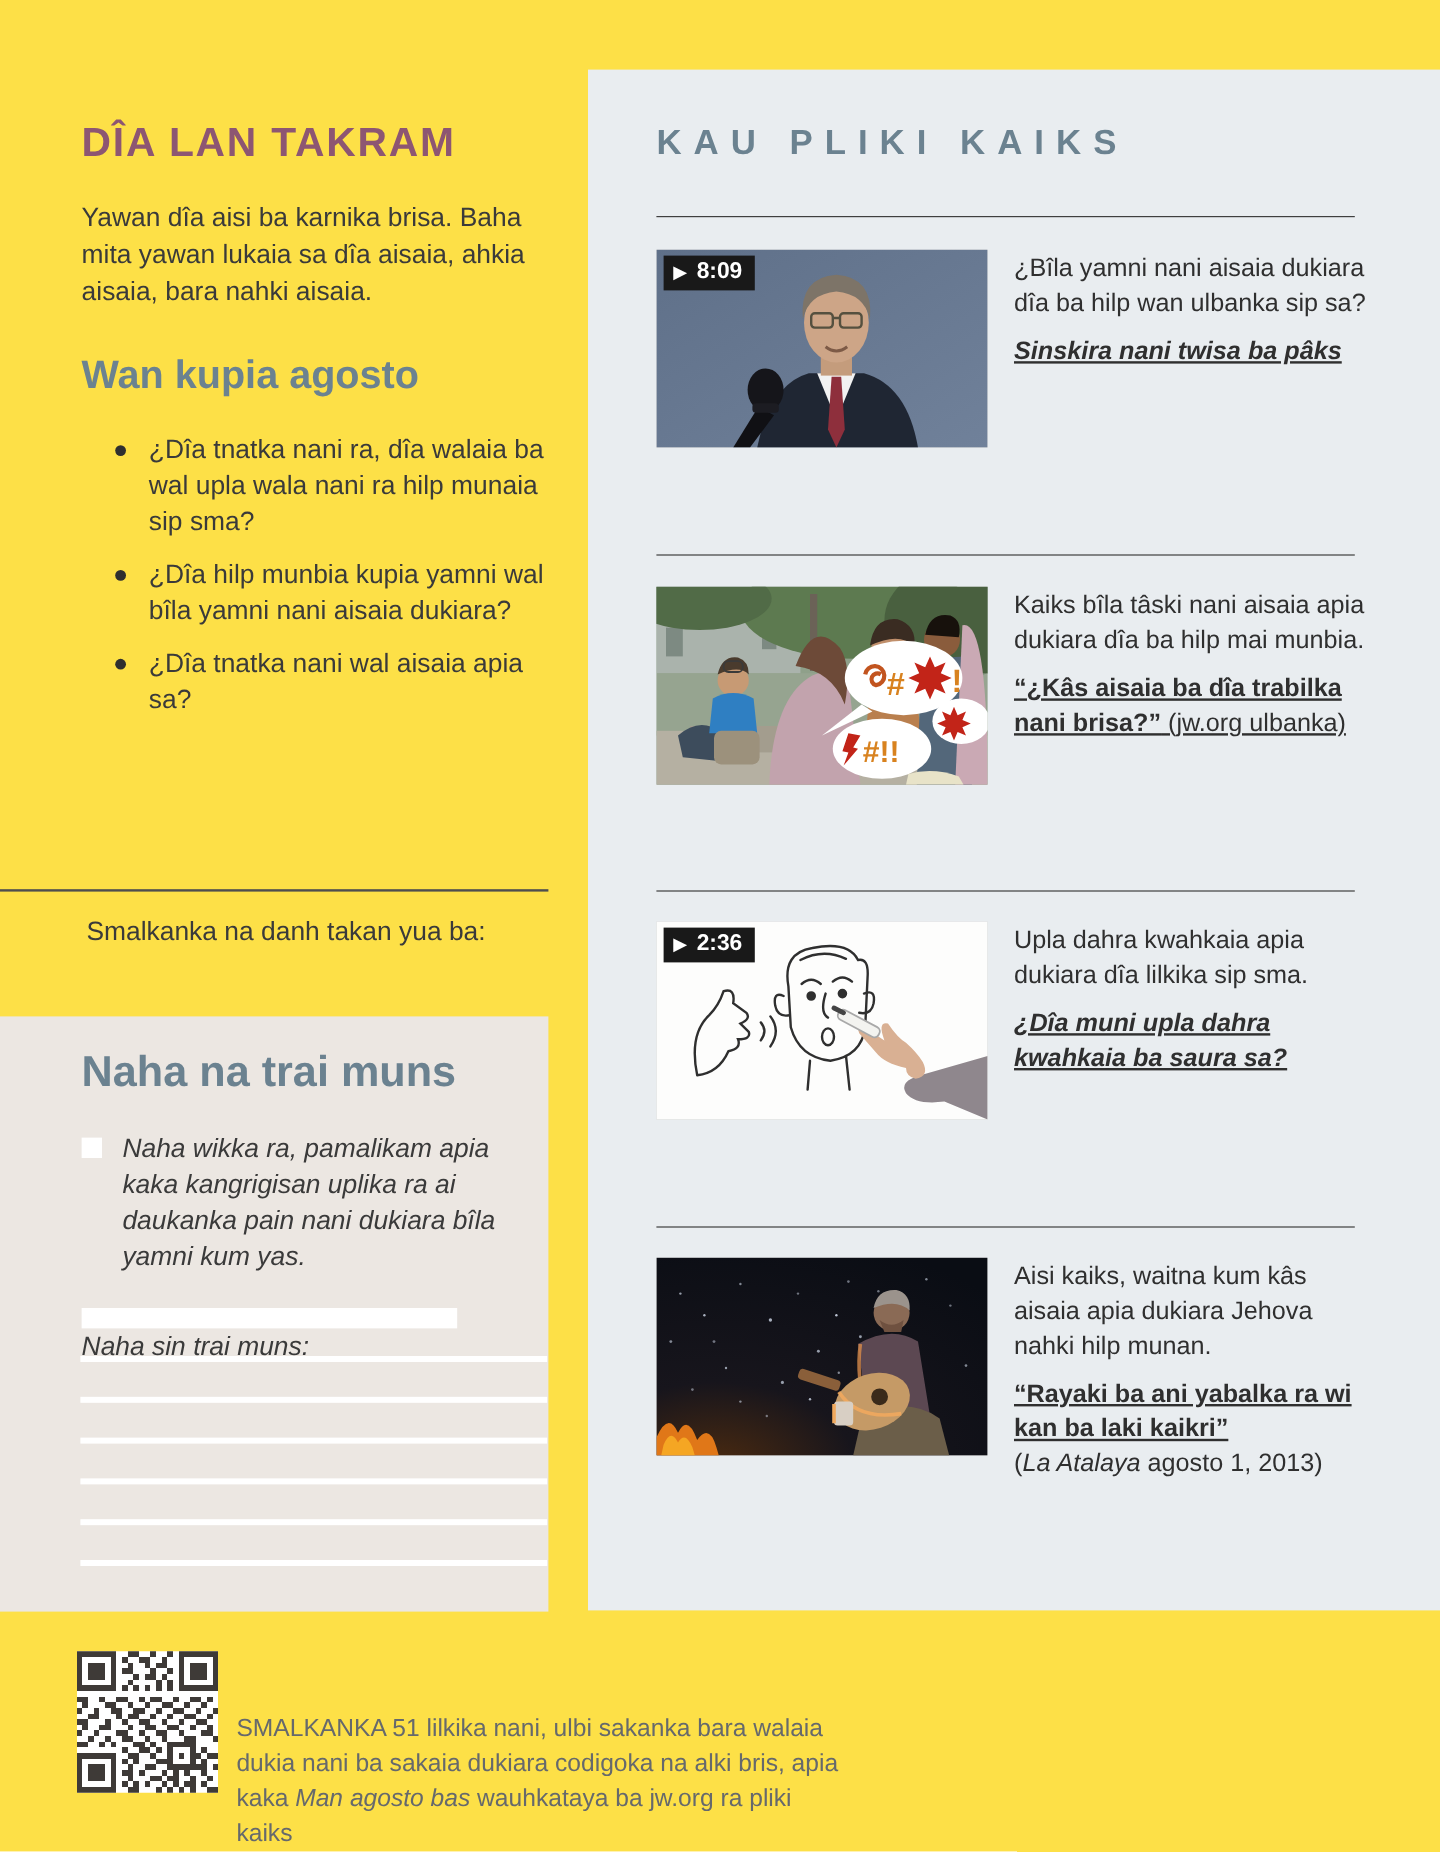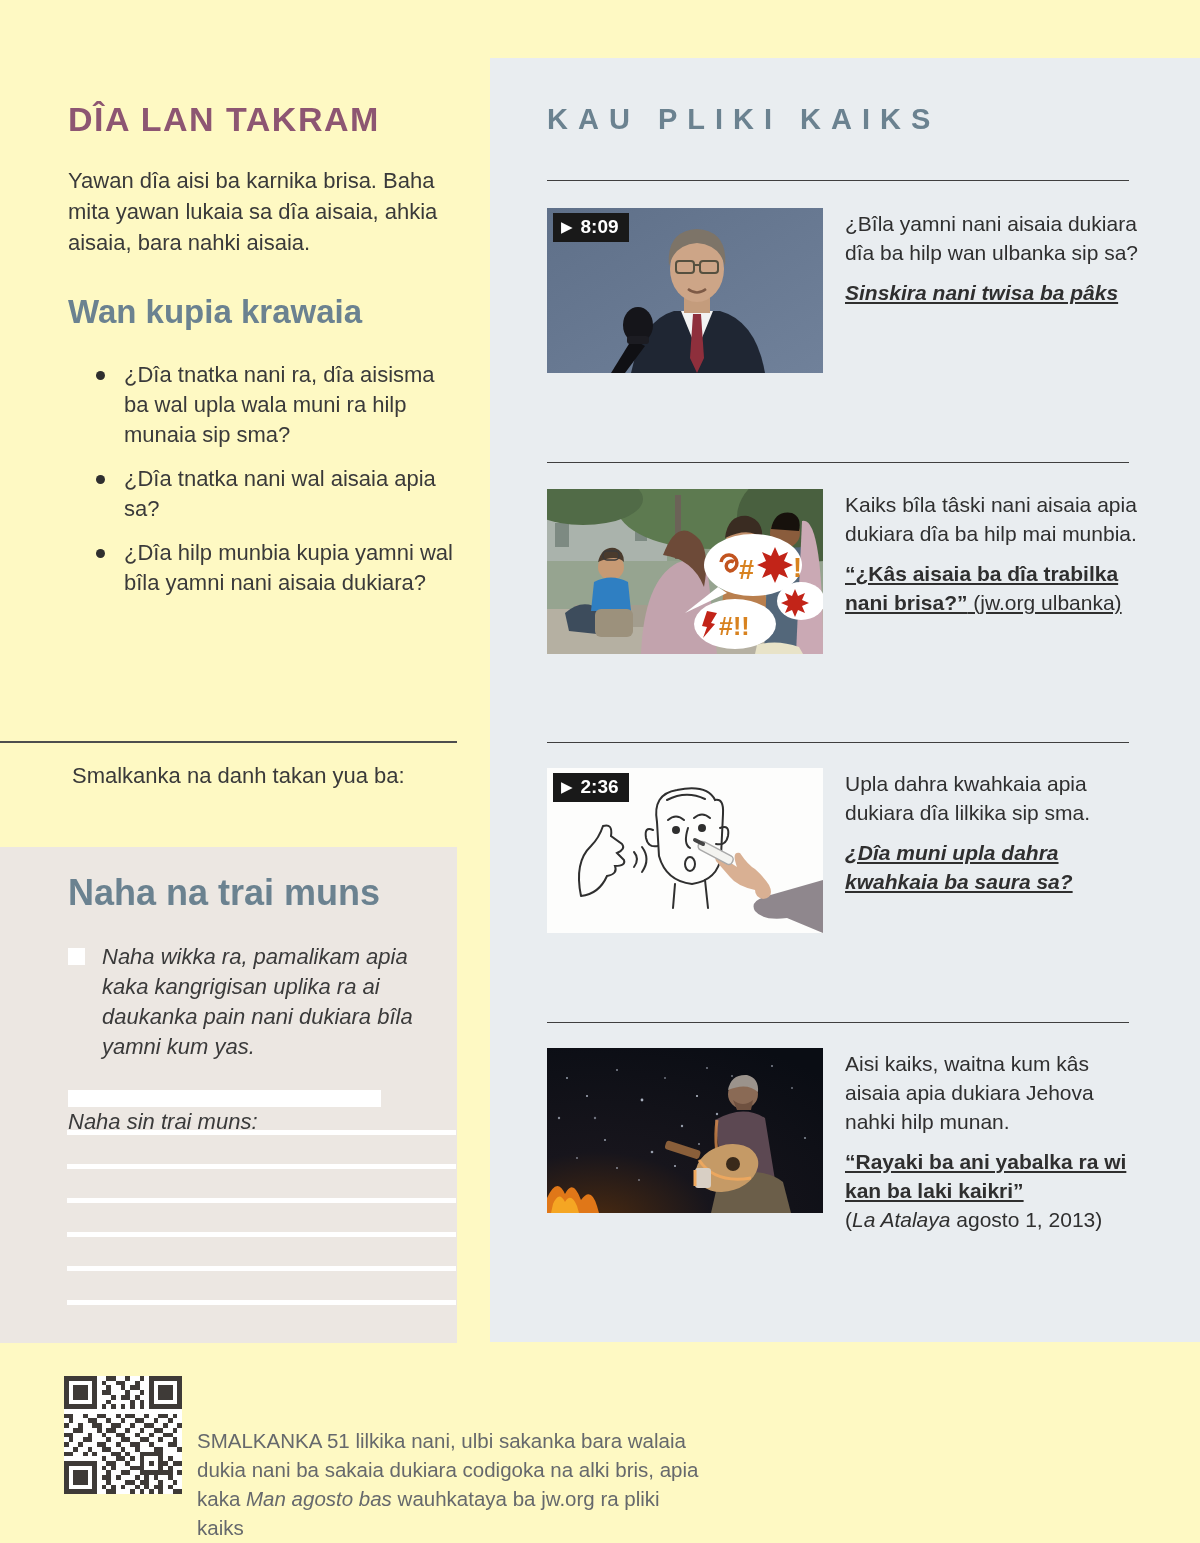--- a/index.html
+++ b/index.html
@@ -1,16 +1,16 @@
 <!DOCTYPE html>
 <html><head>
 <meta charset="utf-8">
 <style>
   html,body{margin:0;padding:0;background:#ffffff;}
-  .page{position:relative;width:1200px;height:1543px;background:#fef9c3;overflow:hidden;
+  .page{position:relative;width:1200px;height:1543px;background:#fde047;overflow:hidden;
         font-family:"Liberation Sans","DejaVu Sans",sans-serif;color:#3a3a3a;}
 
   
   .l-title{position:absolute;left:68px;top:100px;font-size:34px;font-weight:bold;
            color:#8d5672;letter-spacing:1.5px;}
   .l-intro{position:absolute;left:68px;top:165px;width:398px;font-size:22px;line-height:31px;}
   .l-sub{position:absolute;left:68px;top:293px;font-size:33px;font-weight:bold;color:#6b8290;}
   .l-bullets{position:absolute;left:68px;top:360px;width:392px;list-style:none;margin:0;padding:0;}
   .l-bullets li{display:flex;margin:0 0 14px 0;font-size:22px;line-height:30px;}
   .bdot{flex:0 0 9px;height:9px;border-radius:50%;background:#2f2f2f;margin:11px 19px 0 28px;}
@@ -61,34 +61,34 @@
 </style>
 </head>
 <body>
 
 <div class="page">
 
   <div class="right-panel"></div>
 
   <div class="l-title">DÎA LAN TAKRAM</div>
   <div class="l-intro">Yawan dîa aisi ba karnika brisa. Baha mita yawan lukaia sa dîa aisaia, ahkia aisaia, bara nahki aisaia.</div>
-  <div class="l-sub">Wan kupia krawaia</div>
+  <div class="l-sub">Wan kupia agosto</div>
 
   <ul class="l-bullets">
     <li>
       <span class="bdot"></span>
-      <span class="btxt">¿Dîa tnatka nani ra, dîa aisisma ba wal upla wala muni ra hilp munaia sip sma?</span>
+      <span class="btxt">¿Dîa tnatka nani ra, dîa walaia ba wal upla wala nani ra hilp munaia sip sma?</span>
+    </li>
+    <li>
+      <span class="bdot"></span>
+      <span class="btxt">¿Dîa hilp munbia kupia yamni wal bîla yamni nani aisaia dukiara?</span>
     </li>
     <li>
       <span class="bdot"></span>
       <span class="btxt">¿Dîa tnatka nani wal aisaia apia sa?</span>
-    </li>
-    <li>
-      <span class="bdot"></span>
-      <span class="btxt">¿Dîa hilp munbia kupia yamni wal bîla yamni nani aisaia dukiara?</span>
     </li>
   </ul>
 
   <div class="divider-left"></div>
   <div class="l-completed">Smalkanka na danh takan yua ba:</div>
 
   <div class="beige"></div>
   <div class="g-title">Naha na trai muns</div>
 
   <div class="g-item g-item1">

